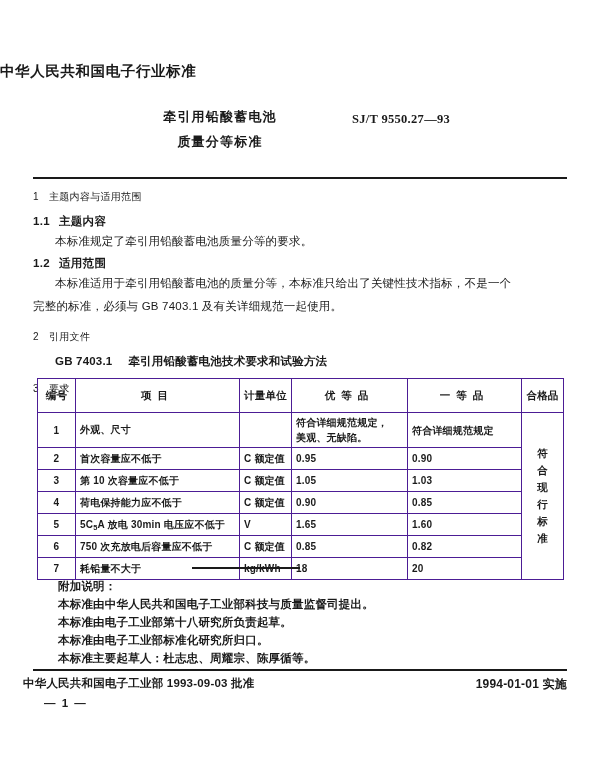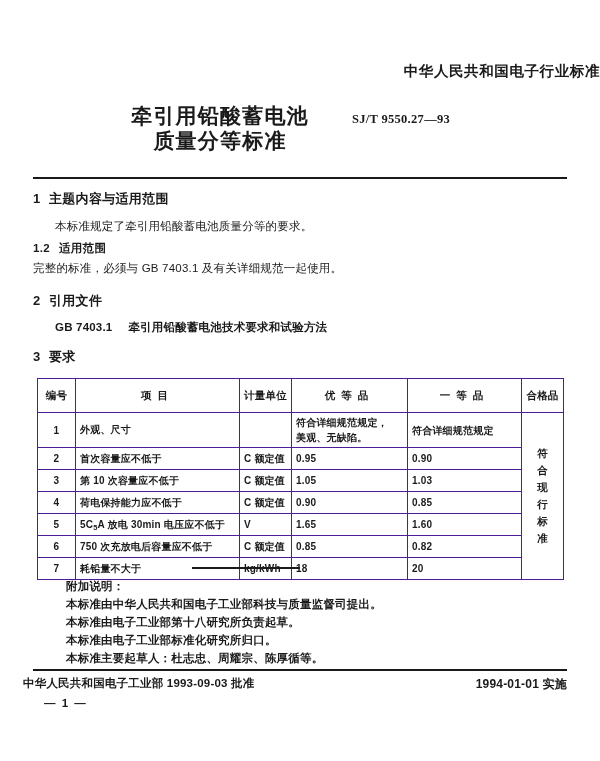--- a/index.html
+++ b/index.html
@@ -19,35 +19,35 @@
     overflow: hidden;
     box-sizing: border-box;
   }
 
   
   .org-line {
     position: absolute;
     top: 62px;
     left: 0;
     width: 600px;
-    text-align: right;
+    text-align: left;
     font-size: 14.5px;
     font-weight: bold;
     letter-spacing: 0.6px;
     font-family: "Liberation Sans", "DejaVu Sans", sans-serif;
   }
   .title-block {
     position: absolute;
     top: 104px;
     left: 92px;
     width: 256px;
     text-align: center;
   }
   .title-line {
-    font-size: 21px;
+    font-size: 13px;
     font-weight: bold;
     letter-spacing: 1.2px;
     line-height: 25px;
     font-family: Liberation Serif, serif;
   }
   .std-number {
     position: absolute;
     top: 112px;
     left: 352px;
     font-size: 12.5px;
@@ -76,22 +76,22 @@
   }
 
   
   .body-area {
     position: absolute;
     top: 190px;
     left: 33px;
     width: 534px;
   }
   .sec-h1 {
-    font-size: 13px;
-    font-weight: bold;
+    font-size: 10px;
+    font-weight: normal;
     font-family: "Liberation Sans", "DejaVu Sans", sans-serif;
     margin: 0 0 10px 0;
     letter-spacing: 0.3px;
   }
   .sec-h1 .num { display: inline-block; min-width: 16px; }
   .sec-h2 {
     font-size: 11.5px;
     font-weight: bold;
     font-family: "Liberation Sans", "DejaVu Sans", sans-serif;
     margin: 0 0 4px 0;
@@ -174,21 +174,21 @@
     line-height: 17px;
     letter-spacing: 0.2px;
   }
   .vert-text span { display: block; }
   sub { font-size: 7.5px; vertical-align: baseline; position: relative; top: 2px; }
 
   
   .notes {
     position: absolute;
     top: 577px;
-    left: 66px;
+    left: 58px;
     width: 500px;
   }
   .notes .nline {
     font-size: 11.5px;
     font-family: "Liberation Sans", "DejaVu Sans", sans-serif;
     font-weight: bold;
     line-height: 18px;
     margin: 0;
     letter-spacing: 0.2px;
   }
@@ -239,25 +239,29 @@
   <div class="std-number">SJ/T 9550.27—93</div>
 
   <div class="rule-wide rule-top"></div>
 
   <div class="body-area">
 
     <div class="sec-h1">
       <span class="num">1</span><span>主题内容与适用范围</span>
     </div>
 
+    <div class="sec-h2">
+      <span class="num">1.1</span><span>主题内容</span>
+    </div>
     <p class="para">本标准规定了牵引用铅酸蓄电池质量分等的要求。</p>
 
     <div class="sec-h2">
       <span class="num">1.2</span><span>适用范围</span>
     </div>
+    <p class="para">本标准适用于牵引用铅酸蓄电池的质量分等，本标准只给出了关键性技术指标，不是一个</p>
     <p class="para noindent">完整的标准，必须与 GB 7403.1 及有关详细规范一起使用。</p>
 
     <div class="gap-sm"></div>
 
     <div class="sec-h1">
       <span class="num">2</span><span>引用文件</span>
     </div>
     <p class="ref-line">
       <span>GB 7403.1</span><span class="ref-gap"></span><span>牵引用铅酸蓄电池技术要求和试验方法</span>
     </p>

